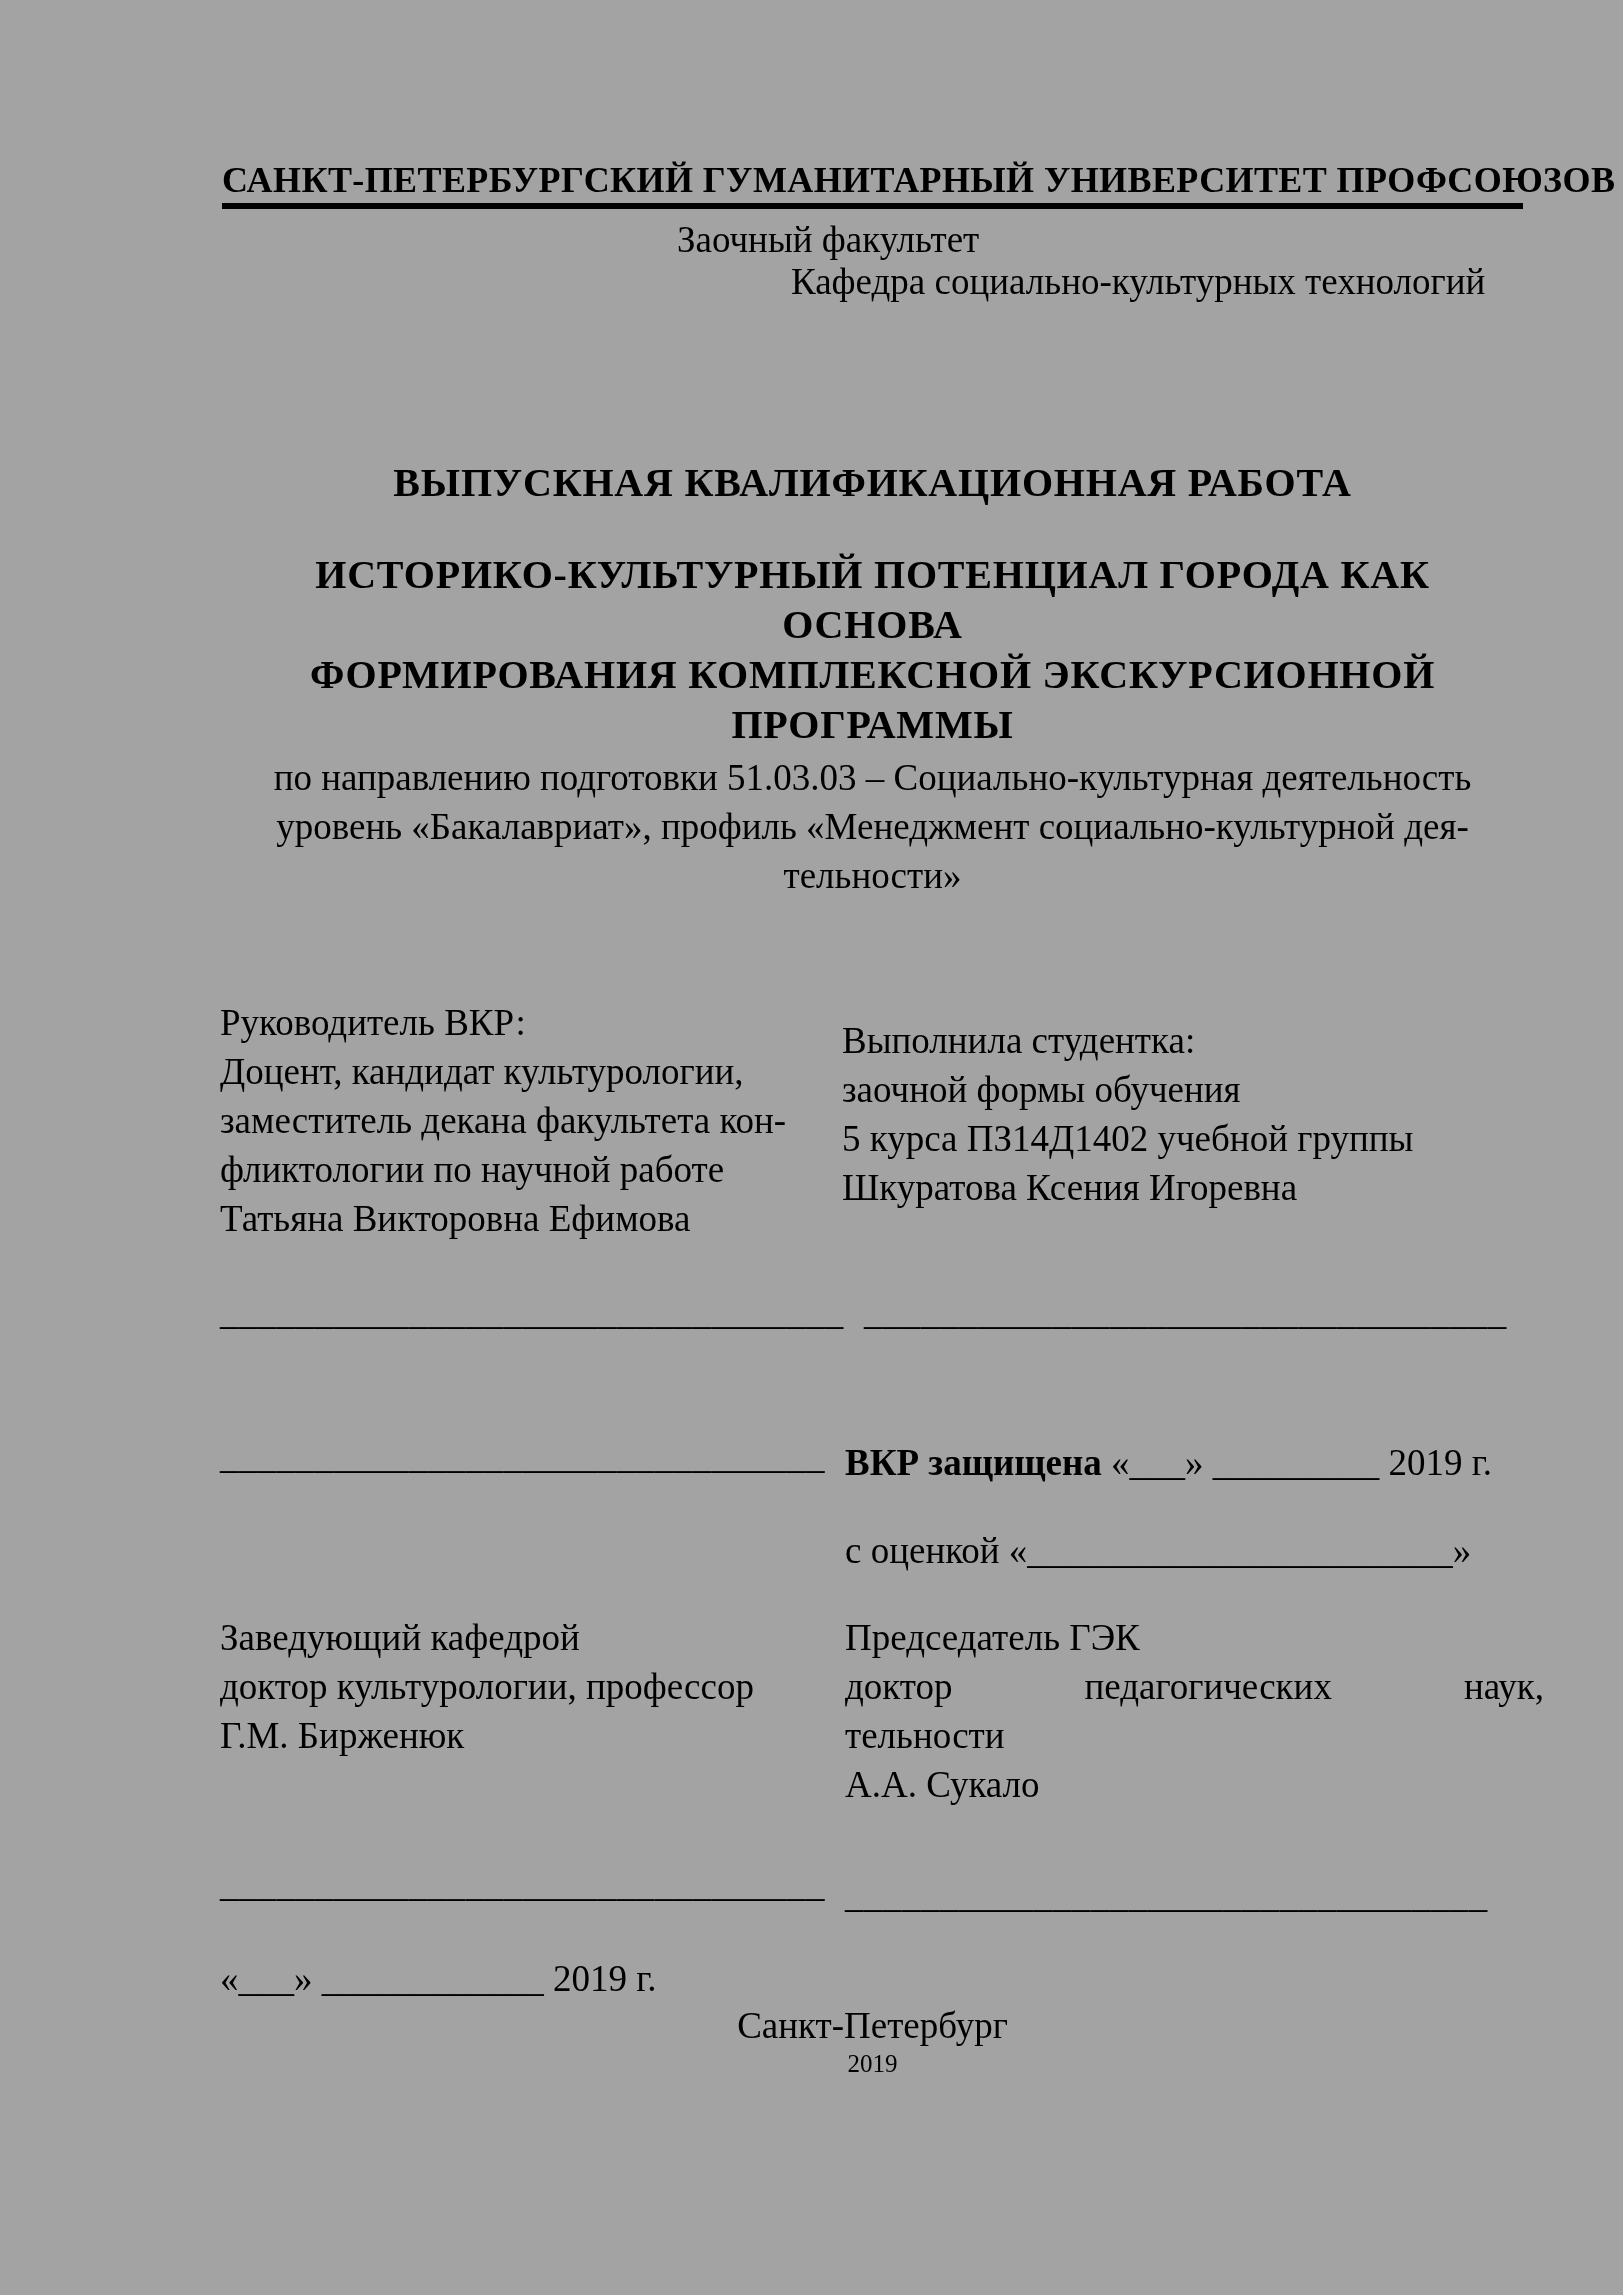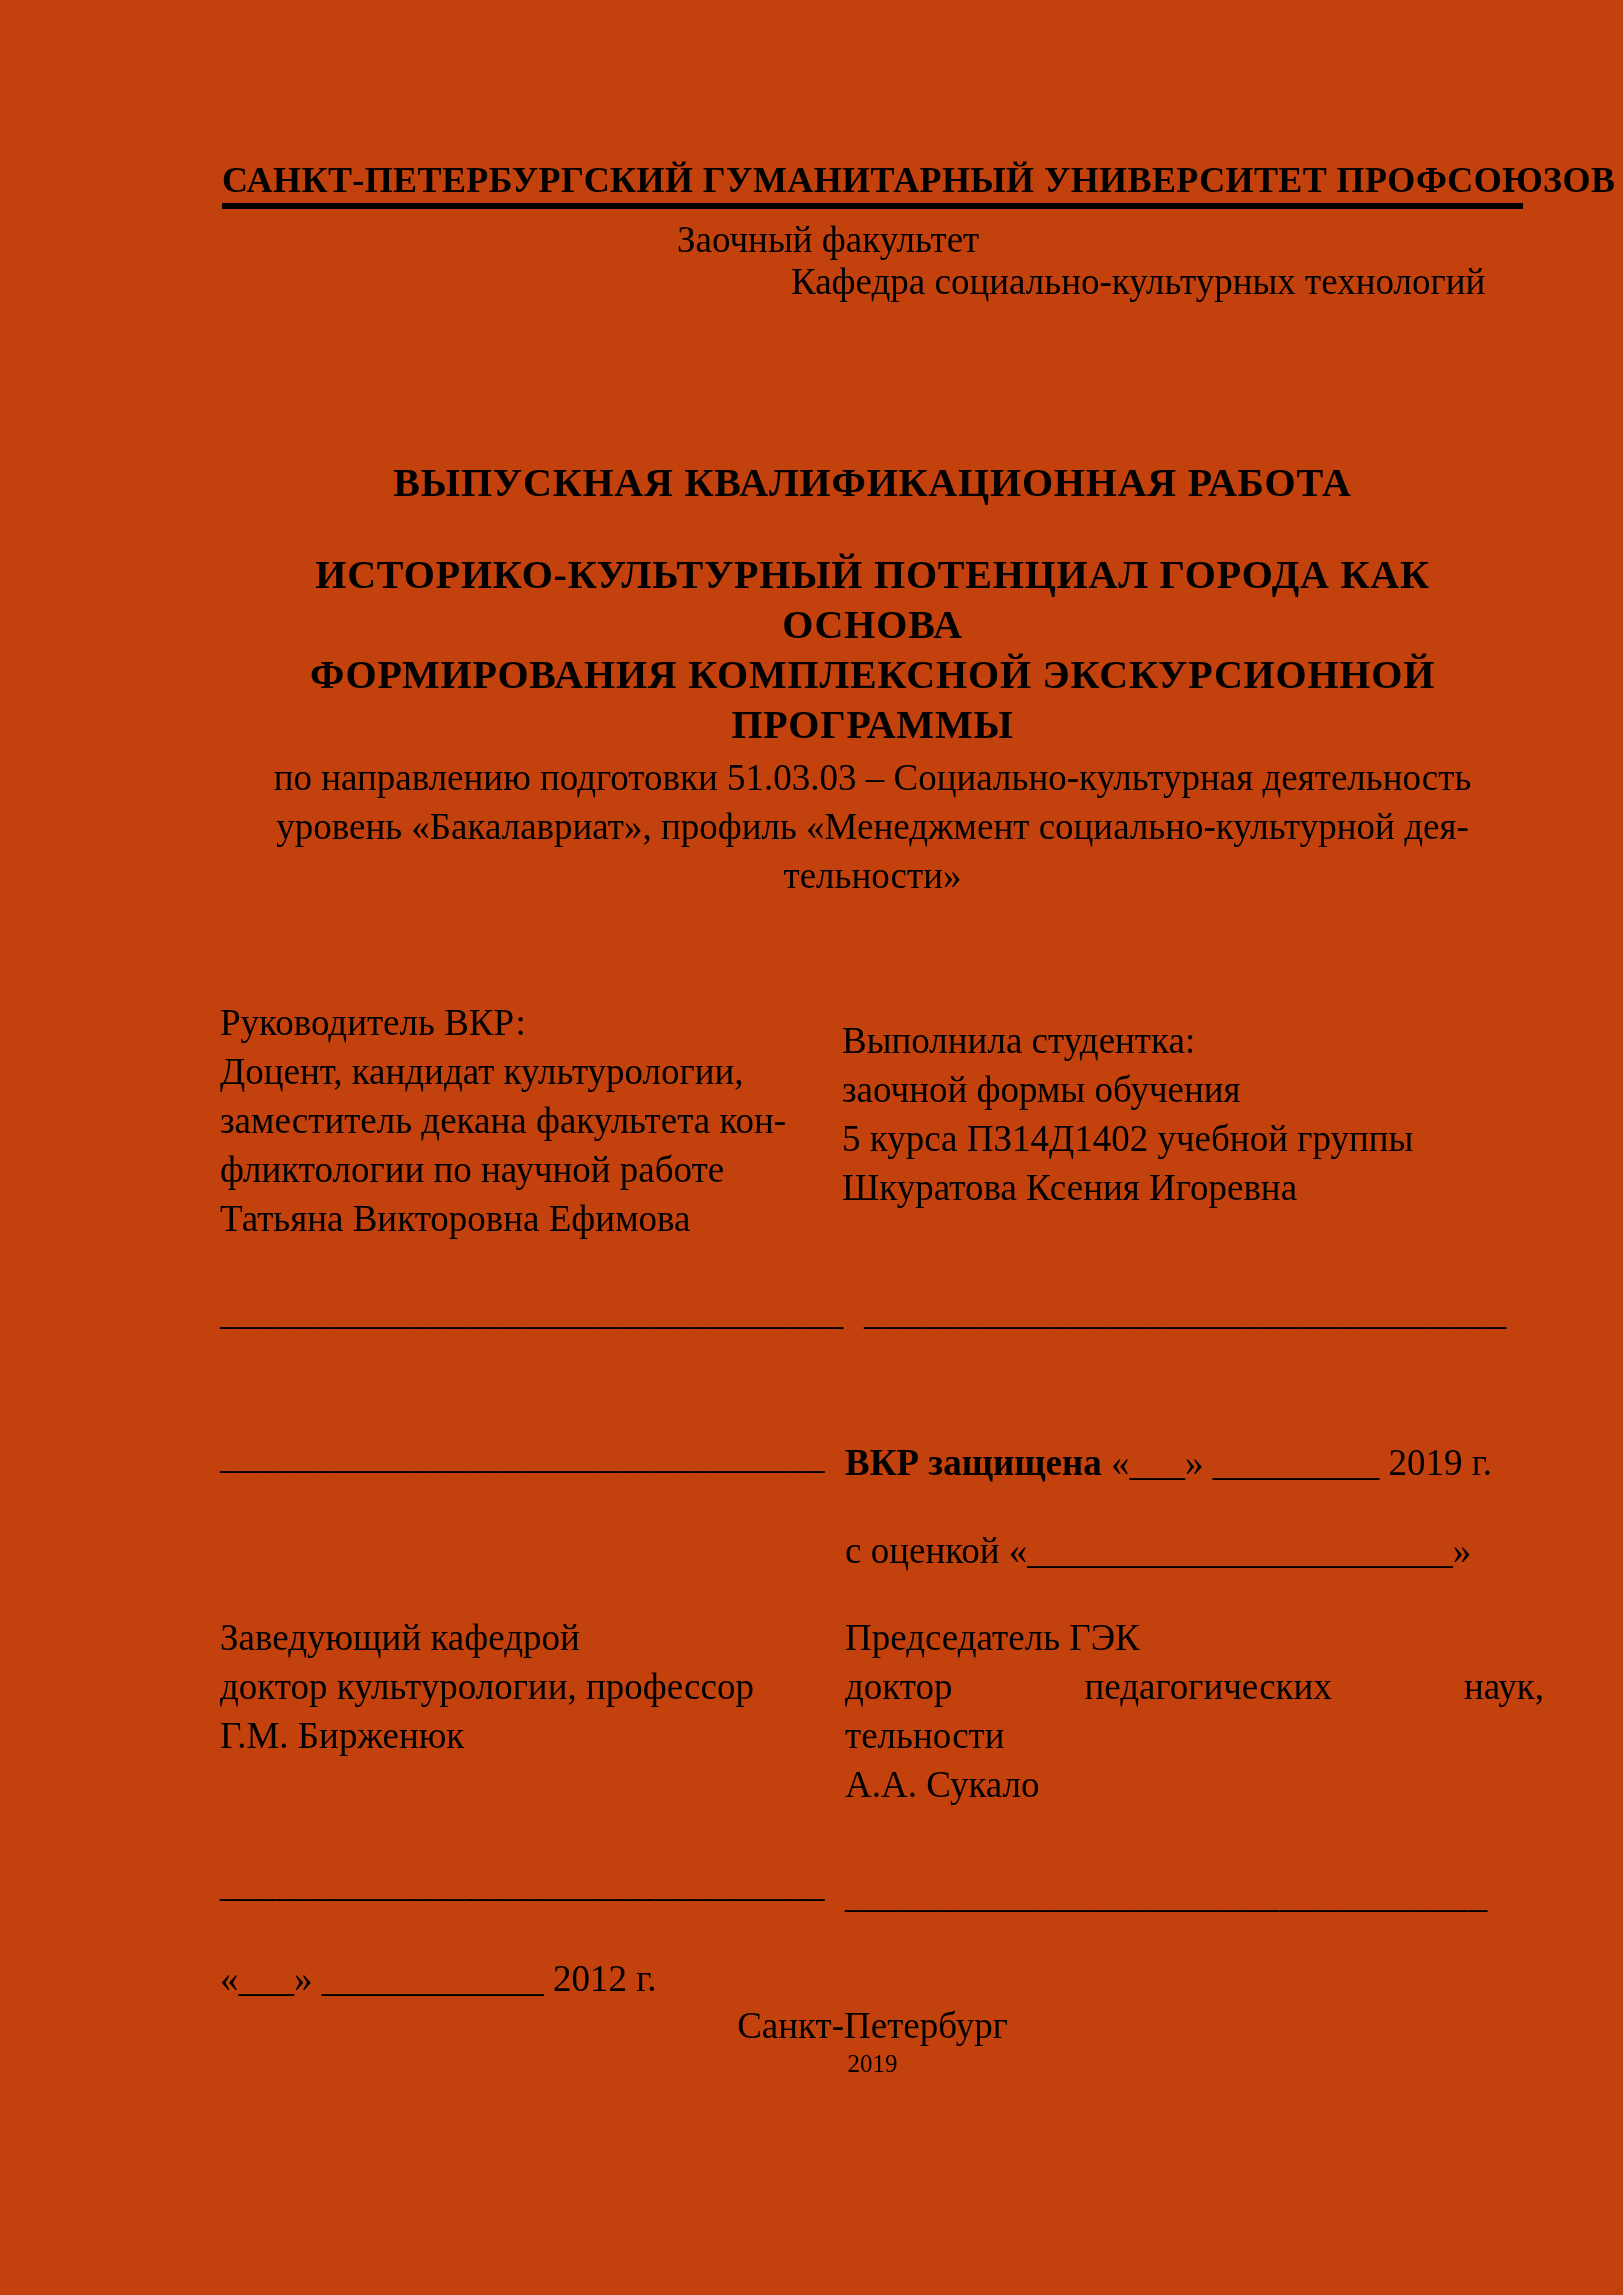--- a/index.html
+++ b/index.html
@@ -1,20 +1,20 @@
 <!DOCTYPE html>
 <html lang="ru" style="font-size:12.6px"><head>
 <meta charset="utf-8">
 <style>
   html,body{margin:0;padding:0;background:#ffffff;}
   .page{
     position:relative;
     width:1623px;
     height:2295px;
-    background:#c2410c;
+    background:#a3a3a3;
     color:#000000;
     font-family:"Liberation Serif","DejaVu Serif",serif;
     font-size:37px;
     overflow:hidden;
   }
   .abs{position:absolute;line-height:1;white-space:nowrap;}
   .block{position:absolute;line-height:49px;}
   .center{left:222px;width:1301px;text-align:center;}
   .bold{font-weight:bold;}
   .uni{font-size:36px;letter-spacing:0.4px;}
@@ -87,19 +87,19 @@
   <div class="block rightcol2" style="top:1613px;">
     <div>Председатель ГЭК</div>
     <div class="just">доктор педагогических наук,</div>
     <div>тельности</div>
     <div>А.А. Сукало</div>
   </div>
 
   <div class="abs sig" style="left:220px;top:1865px;">________________________________</div>
   <div class="abs sig" style="left:845px;top:1876px;">__________________________________</div>
 
-  <div class="abs" style="left:220px;top:1960px;">«___» ____________ 2012 г.</div>
+  <div class="abs" style="left:220px;top:1960px;">«___» ____________ 2019 г.</div>
 
   <div class="abs center city" style="top:2007px;">Санкт-Петербург</div>
   <div class="abs center year" style="top:2051px;">2019</div>
 
 </div>
 
 
 </body></html>

